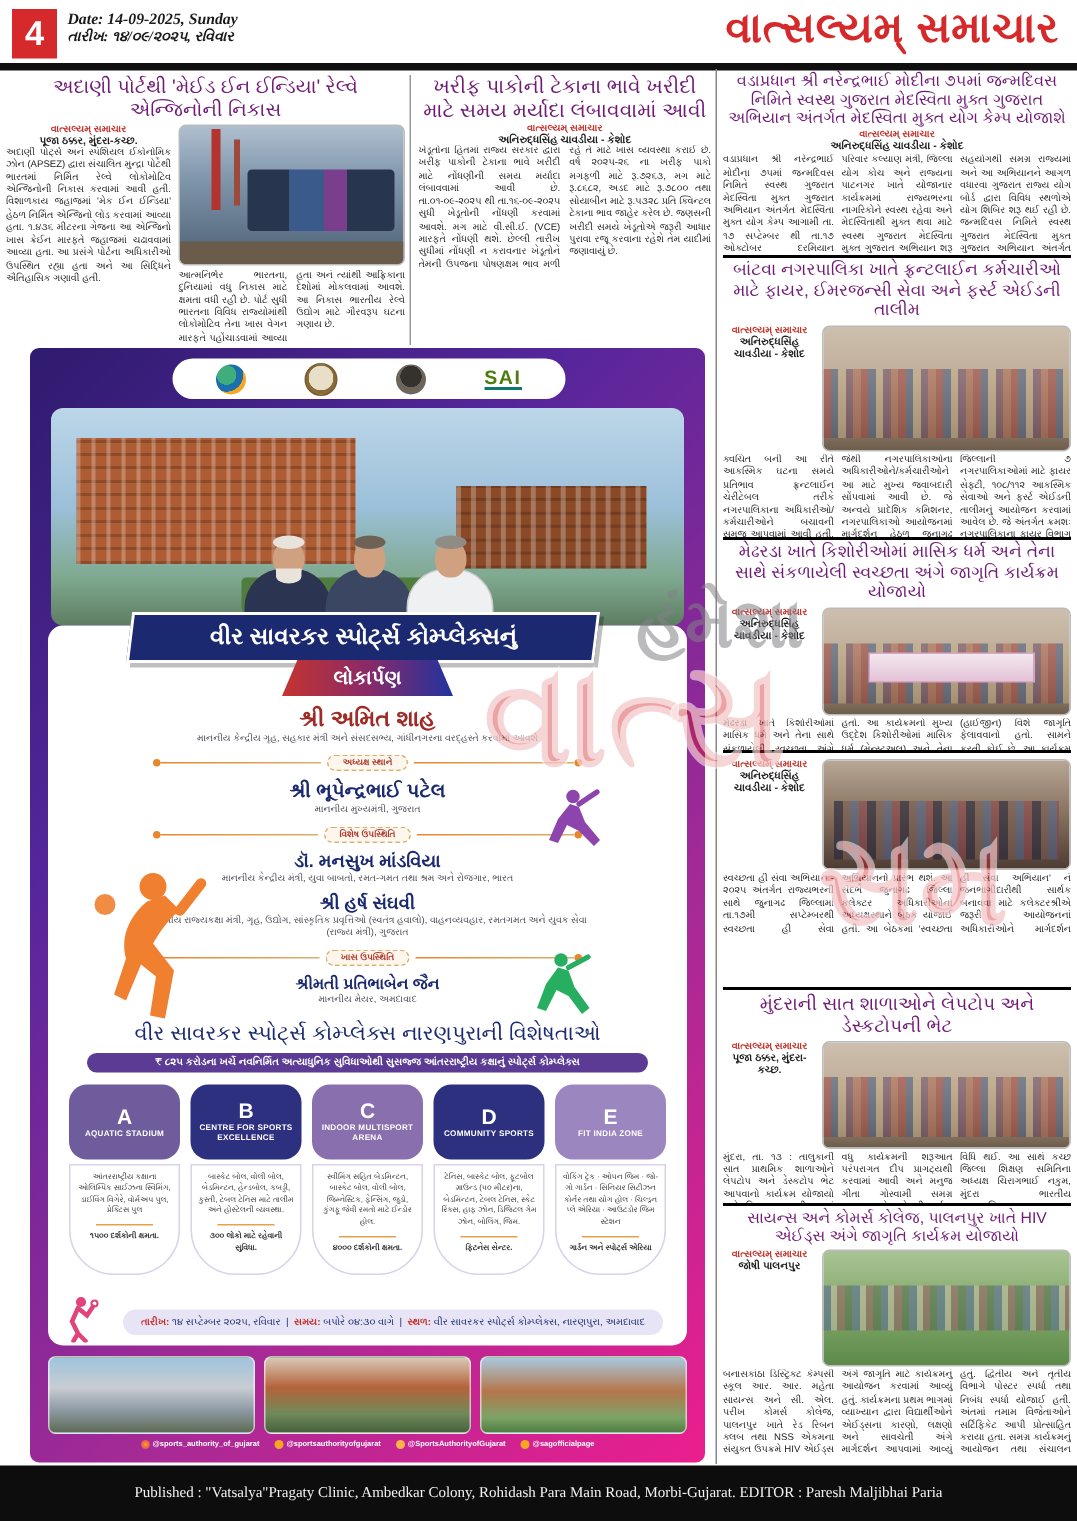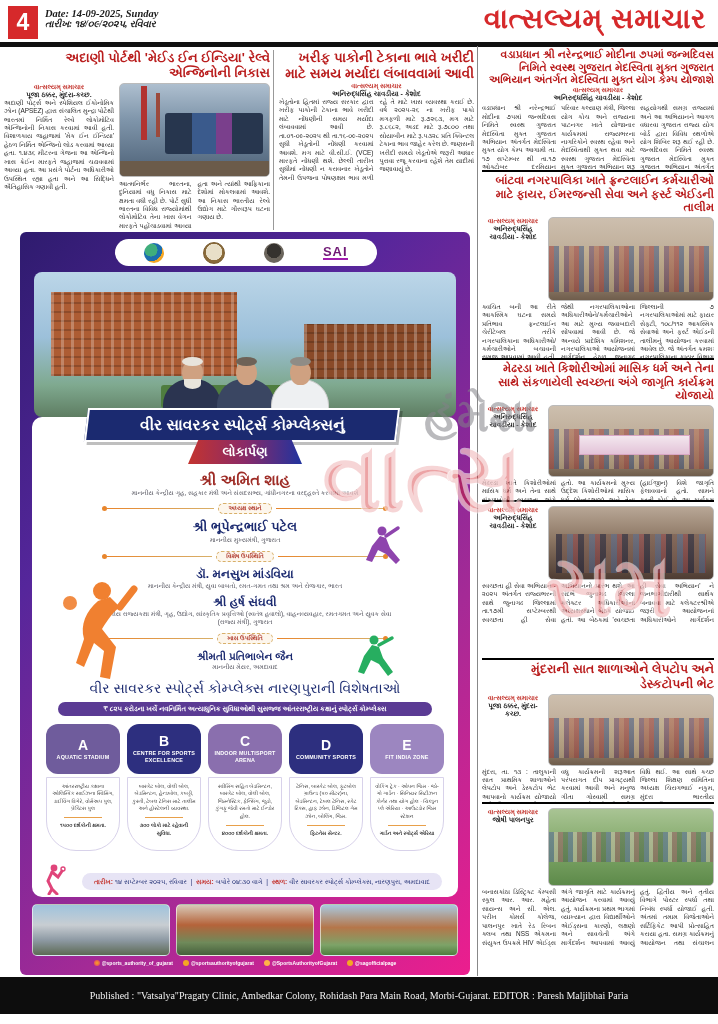--- a/index.html
+++ b/index.html
@@ -7,21 +7,21 @@
         font-family:"Liberation Sans",sans-serif;color:#1a1a1a;margin:0 auto;}
   
   .pg-badge{position:absolute;left:8px;top:6px;width:30px;height:33px;background:#d6292b;
             color:#fff;font-size:23px;font-weight:bold;display:flex;align-items:center;justify-content:center;}
   .hdr-dates{position:absolute;left:45px;top:8px;font-family:"Liberation Serif",serif;font-style:italic;}
   .hdr-dates .l1{font-size:10.5px;font-weight:bold;}
   .hdr-dates .l2{font-size:9.5px;font-weight:bold;}
   .masthead{position:absolute;right:12px;top:3px;font-size:28px;font-weight:bold;color:#d6292b;letter-spacing:.5px;}
   .top-rule{position:absolute;left:0;top:42px;width:718px;height:5px;background:#101010;}
   
-  .headline{font-weight:bold;color:#b91c1c;text-align:right;line-height:1.18;}
+  .headline{font-weight:normal;color:#701a75;text-align:center;line-height:1.18;}
   .credit-red{color:#c3332c;font-size:6.5px;font-weight:bold;text-align:center;}
   .credit-name{color:#222;font-size:7px;font-weight:bold;text-align:center;}
   .body-txt{font-size:6.4px;line-height:1.32;text-align:justify;color:#222;overflow:hidden;}
   .photo{position:relative;border:1px solid #bbb;border-radius:5px;overflow:hidden;}
   .photo i{position:absolute;display:block;}
   
   .ppl{background:linear-gradient(180deg,#cdbfae 0%,#bfae9a 40%,#94816e 78%,#6f5d4c 100%);}
   .ppl::after{content:"";position:absolute;left:0;right:0;top:34%;bottom:10%;
      background:repeating-linear-gradient(90deg,rgba(154,62,58,.55) 0 5px,rgba(66,88,126,.55) 5px 10px,
      rgba(196,176,138,.5) 10px 15px,rgba(98,62,96,.5) 15px 20px,rgba(172,96,70,.5) 20px 25px);}
@@ -63,21 +63,21 @@
   .cols3{column-count:3;column-gap:5px;margin-top:2px;}
   
   .ad{position:absolute;left:20px;top:232px;width:450px;height:743px;border-radius:6px;
       background:linear-gradient(135deg,#2e1b6e 0%,#55269b 30%,#a52a96 68%,#ec1e8e 100%);}
   .ad-logos{position:absolute;left:95px;top:7px;width:262px;height:27px;background:#fff;border-radius:14px;
       display:flex;align-items:center;justify-content:space-around;padding:0 10px;box-sizing:border-box;}
   .logo-dot{width:20px;height:20px;border-radius:50%;}
   .logo-sag{background:radial-gradient(circle at 35% 35%,#3fae7c 0 35%,#1c6fae 36% 60%,#f5a623 61% 100%);}
   .logo-amc{background:radial-gradient(circle at 50% 45%,#e8dfc8 0 55%,#8a6b3a 56% 100%);border:1px solid #7a5c30;}
   .logo-moys{background:radial-gradient(circle at 50% 40%,#35322e 0 45%,#6b655c 46% 100%);}
-  .logo-sai{font-weight:bold;color:#701a75;font-size:13px;letter-spacing:1px;border-bottom:2px solid #a21caf;line-height:1;}
+  .logo-sai{font-weight:bold;color:#4d7c0f;font-size:13px;letter-spacing:1px;border-bottom:2px solid #0f766e;line-height:1;}
   .ad-hero{position:absolute;left:14px;top:40px;width:422px;height:145px;border-radius:8px;overflow:hidden;
       background:linear-gradient(180deg,#bcd6e8 0%,#9cc0da 45%,#7fa98f 78%,#5e7d62 100%);}
   .bld{position:absolute;background:
       repeating-linear-gradient(90deg,rgba(255,255,255,.25) 0 3px,transparent 3px 10px),
       repeating-linear-gradient(0deg,rgba(0,0,0,.18) 0 2px,transparent 2px 9px),#ad5c33;}
   .bld.b1{left:4%;top:14%;width:44%;height:58%;}
   .bld.b2{right:6%;top:36%;width:30%;height:38%;background-color:#8a4a28;}
   .lawn{position:absolute;left:30%;bottom:6%;width:34%;height:16%;background:#4f7d3f;border-radius:3px;}
   .leaders{position:absolute;left:128px;top:128px;width:196px;height:60px;display:flex;justify-content:center;z-index:4;}
   .bust{position:relative;width:64px;height:60px;margin:0 -5px;}
@@ -243,20 +243,21 @@
         <div class="meta">
           <div class="credit-red">વાત્સલ્યમ્ સમાચાર</div>
           <div class="credit-name">પૂજા ઠક્કર, મુંદરા-કચ્છ.</div>
         </div>
         <div class="meta-photo photo ppl" style="height:70px"></div>
       </div>
       <div class="body-txt cols3" style="height:48px">મુંદરા, તા. ૧૩ : તાલુકાની સાત પ્રાથમિક શાળાઓને લેપટોપ અને ડેસ્કટોપ ભેટ આપવાનો કાર્યક્રમ યોજાયો હતો. વિનાશ કરવાથી આવ્યું વધુ કાર્યક્રમની શરૂઆત પરંપરાગત દીપ પ્રાગટ્યથી કરવામાં આવી અને મનુજ ગીતા ગોસ્વામી સમગ્ર વાલાવરણ ડેસ્કટોપની અર્પણ વિધિ થઈ. આ સાથે કચ્છ જિલ્લા શિક્ષણ સમિતિના અધ્યક્ષ ચિરાગભાઈ નકુમ, મુંદરા ભારતીય નગરપાલિકાના પ્રમુખ, જનતનન ભરતભાઈ જોશી, તાલુકા પ્રાથમિક શિક્ષણાધિકારી ચંપકભાઈ ગોસાણી, તાલુકા શિક્ષક સમાજના પ્રમુખ મનહરસિંહ જાડેજા, મહાયજ્ઞી જાડેગેચિંદ્ર જાડોજ તથા સુરેખાબેન સહિત તાલુકાના શિક્ષક પ્રતિનિધિઓ ઉપસ્થિત રહ્યા હતા.</div>
     </div>
 
     <div class="rca" style="height:171px;border-bottom:none">
+      <div class="headline" style="font-size:10.5px">સાયન્સ અને કોમર્સ કોલેજ, પાલનપુર ખાતે HIV એઈડ્સ અંગે જાગૃતિ કાર્યક્રમ યોજાયો</div>
       <div class="meta-row">
         <div class="meta">
           <div class="credit-red">વાત્સલ્યમ્ સમાચાર</div>
           <div class="credit-name">જોષી પાલનપુર</div>
         </div>
         <div class="meta-photo photo field" style="height:76px"></div>
       </div>
       <div class="body-txt cols3" style="height:66px">બનાસકાંઠા ડિસ્ટ્રિક્ટ કેમ્પસી સ્કૂલ આર. આર. મહેતા સાયન્સ અને સી. એલ. પરીખ કોમર્સ કોલેજ, પાલનપુર ખાતે રેડ રિબન ક્લબ તથા NSS એકમના સંયુક્ત ઉપક્રમે HIV એઈડ્સ અંગે જાગૃતિ માટે કાર્યક્રમનું આયોજન કરવામાં આવ્યું હતું. કાર્યક્રમના પ્રથમ ભાગમાં વ્યાખ્યાન દ્વારા વિદ્યાર્થીઓને એઈડ્સના કારણો, લક્ષણો અને સાવચેતી અંગે માર્ગદર્શન આપવામાં આવ્યું હતું. દ્વિતીય અને તૃતીય વિભાગે પોસ્ટર સ્પર્ધા તથા નિબંધ સ્પર્ધા યોજાઈ હતી. અંતમાં તમામ વિજેતાઓને સર્ટિફિકેટ આપી પ્રોત્સાહિત કરાયા હતા. સમગ્ર કાર્યક્રમનું આયોજન તથા સંચાલન NSS પ્રોગ્રામ ઓફિસર પ્રો. આર. ટી. વાઘેલા તથા ડૉ.મની પટેલ દ્વારા સંસ્થાના પ્રિન્સિપાલશ્રીના માર્ગદર્શન હેઠળ થયું હતું. ૧૩૦ જેટલા વિદ્યાર્થીઓએ ઉત્સાહભેર ભાગ લીધો હતો.</div>
     </div>
   </div>

